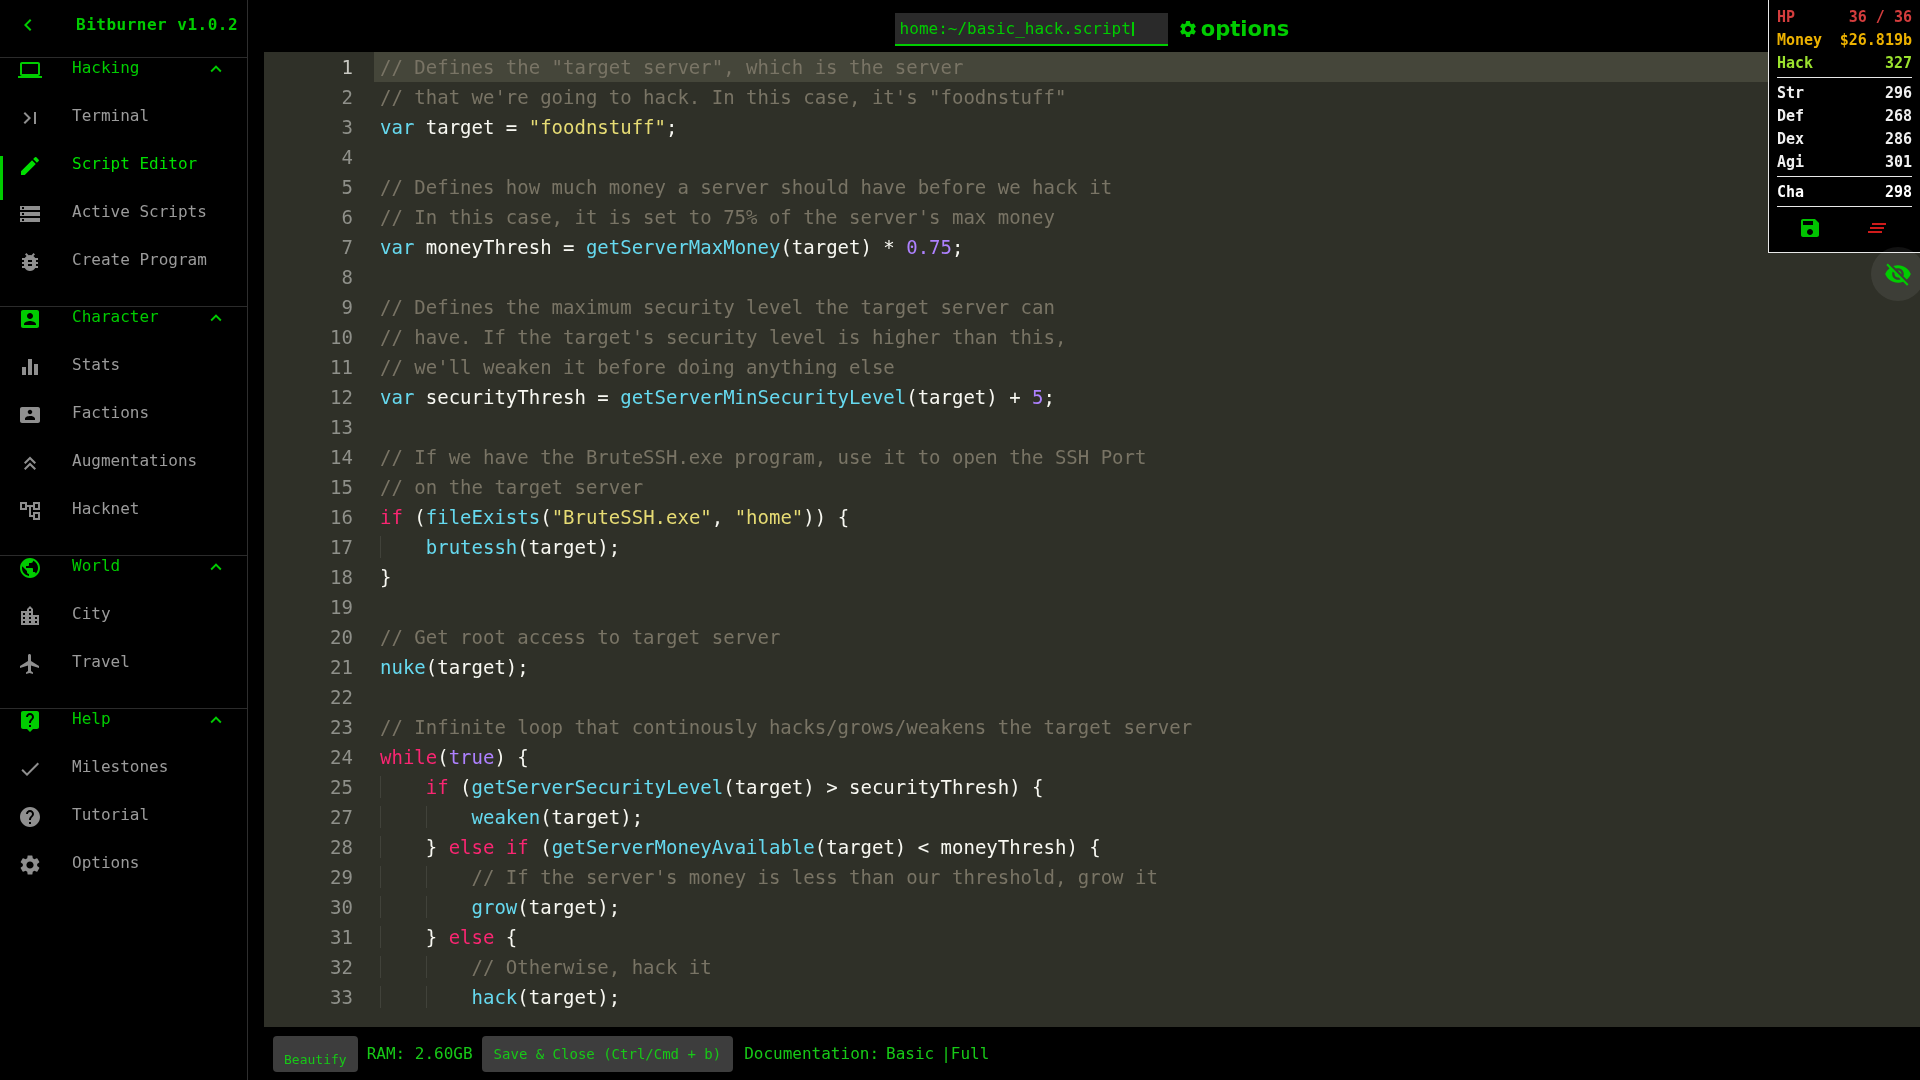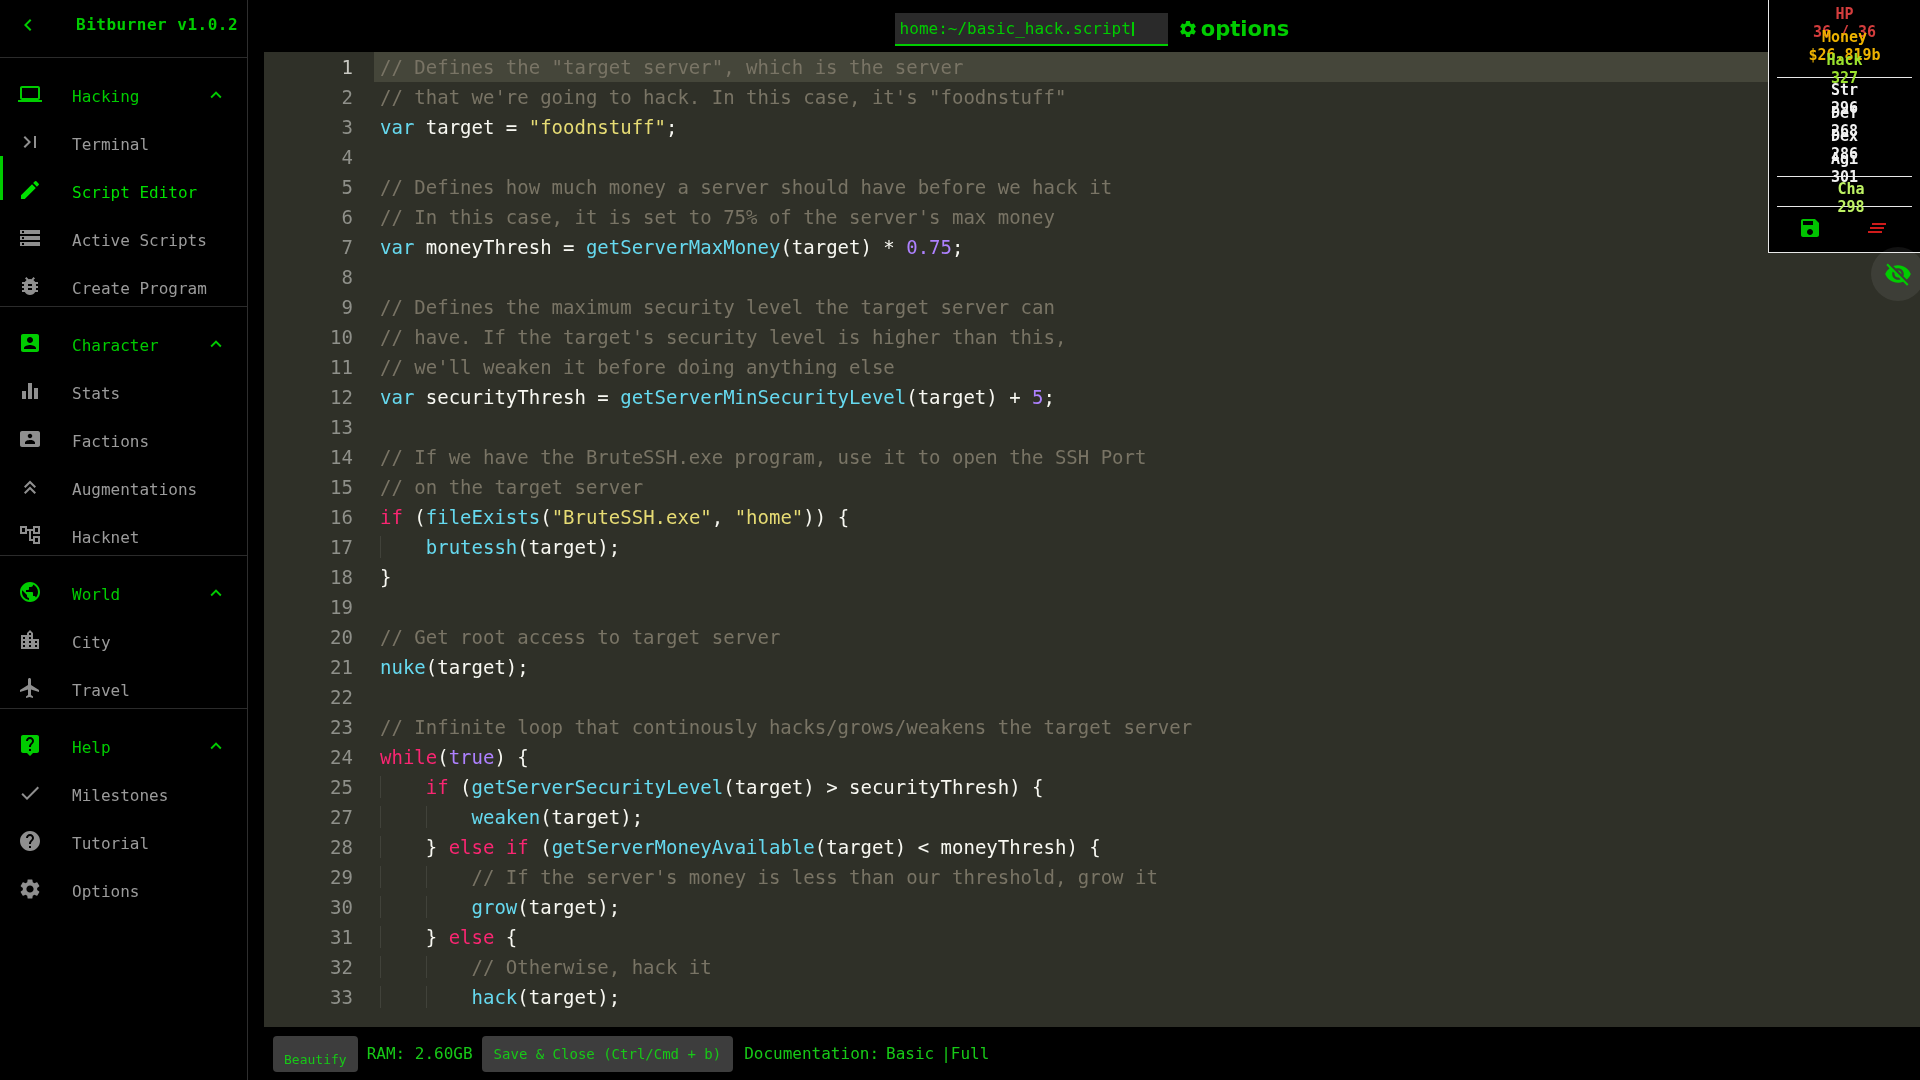--- a/index.html
+++ b/index.html
@@ -7,21 +7,21 @@
     font-family:"DejaVu Sans Mono","Liberation Mono",monospace; }
   svg { display:block; }
 
   
   .sidebar { position:absolute; left:0; top:0; width:248px; height:1080px;
     background:#000; border-right:1px solid #2e2e2e; }
   .sb-header { height:49px; display:flex; align-items:center; }
   .sb-collapse { margin-left:16px; width:24px; height:24px; color:#00cc00; cursor:pointer; }
   .sb-title { margin-left:36px; color:#00cc00; font-size:16px; font-weight:bold; letter-spacing:0.5px; }
   .sb-divider { height:1px; background:#2b2b2b; margin-top:8px; }
-  .sb-row { height:48px; display:flex; align-items:flex-end; position:relative; cursor:pointer;text-decoration:underline; }
+  .sb-row { height:48px; display:flex; align-items:flex-start; position:relative; cursor:pointer;text-decoration:underline; }
   .sb-row .icon { width:24px; height:24px; margin-left:18px; flex:0 0 auto; }
   .sb-row .icon svg { width:24px; height:24px; }
   .sb-row .label { margin-left:30px; font-size:16px; white-space:pre; }
   .sb-head .label, .sb-head .icon { color:#00cc00; }
   .sb-head .chev { margin-left:auto; margin-right:20px; width:22px; height:22px; color:#00cc00; }
   .sb-head .chev svg { width:22px; height:22px; }
   .sb-item .label { color:#9b9b9b; }
   .sb-item .icon { color:#8f8f8f; }
   .sb-item.active .label, .sb-item.active .icon { color:#00e000; }
   .sb-item.active::before { content:""; position:absolute; left:0; top:2px; bottom:2px; width:3px; background:#00cc00; }
@@ -64,26 +64,26 @@
   .btn-save { font-size:14px; padding:0 12px; }
   .ram { color:#17c917; font-size:16px; white-space:pre; }
   .doc { color:#17c917; font-size:16px; margin-left:2px; display:flex; align-items:center; gap:7px; white-space:pre; }
   .doc a { color:#17c917; cursor:pointer; }
   .pf { display:flex; align-items:center; }
 
   
   .overview { position:absolute; right:0; top:0; width:152px; height:253px; background:#000;
     border-left:1px solid #e8e8e8; border-bottom:1px solid #e8e8e8;
     padding:5px 8px 0 8px; font-weight:bold; font-size:15px; z-index:5; }
-  .ov-row { height:23px; display:flex; justify-content:space-between; align-items:center; white-space:pre;flex-direction:column; }
+  .ov-row { height:23px; display:flex; justify-content:space-between; align-items:center; white-space:pre; }
   .ov-row.hp    { color:#d43d3d; }
   .ov-row.money { color:#edb200; }
   .ov-row.hack  { color:#9be22e; }
   .ov-row.plain { color:#f0f0f0; }
-  .ov-row.cha   { color:#bef264;margin-left:13px; }
+  .ov-row.cha   { color:#ffffff; }
   .ov-hr { border:none; border-top:1px solid #e8e8e8; margin:3px 0; }
   .ov-actions { display:flex; height:36px; align-items:center; }
   .ov-cell { flex:1; display:flex; justify-content:center; }
   .ov-btn { background:none; border:none; cursor:pointer; width:26px; height:26px; padding:0; }
   .ov-btn svg { width:24px; height:24px; }
   .save-btn { color:#00c300; }
   .kill-btn { color:#cf1b1b; }
 
   .eye-toggle { position:absolute; top:247px; right:-5px; width:54px; height:54px; border-radius:50%;
     background:rgba(255,255,255,0.07); display:flex; align-items:center; justify-content:center;

